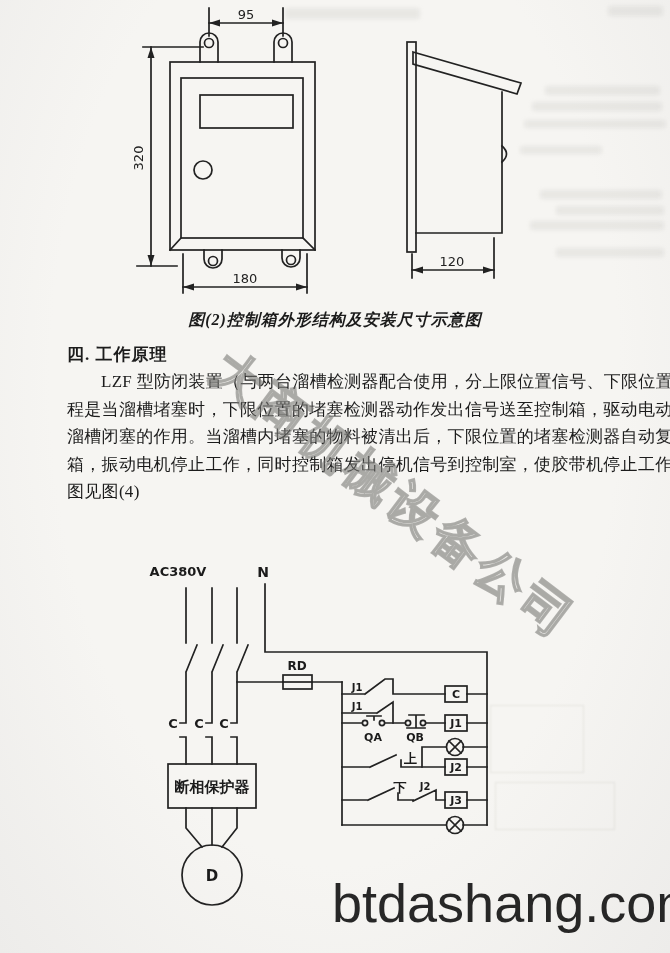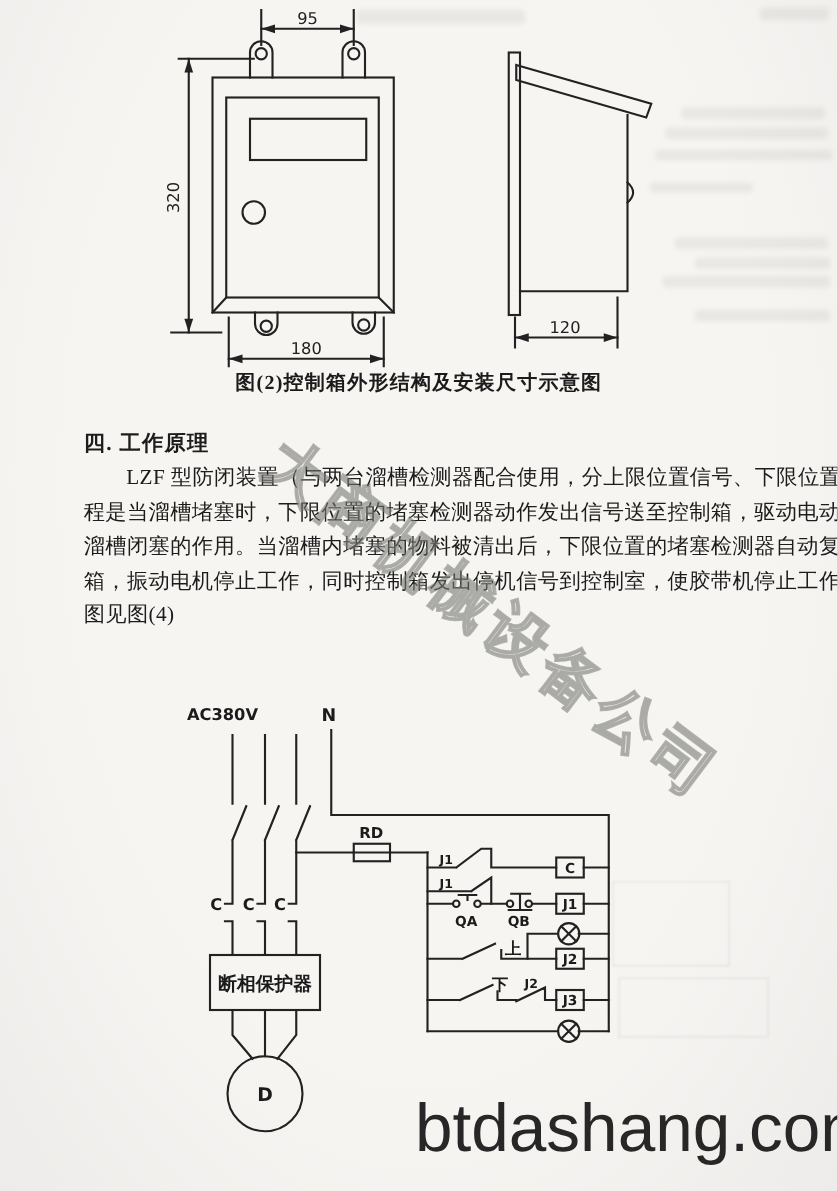--- a/index.html
+++ b/index.html
@@ -12,21 +12,21 @@
     font-family:"Liberation Serif","DejaVu Serif",serif;
     color:#1c1c1c;
   }
   svg{position:absolute;left:0;top:0;}
   .lineart{stroke:#222;stroke-width:1.7;fill:none;stroke-linecap:square;}
   .arrow{fill:#222;stroke:none;}
   .dimtext{font-family:"DejaVu Sans",sans-serif;font-size:13px;fill:#222;}
   .cktlabel{font-family:"DejaVu Sans",sans-serif;font-weight:bold;fill:#1b1b1b;}
   .hanzi{font-family:"Liberation Serif","DejaVu Serif",serif;font-weight:bold;fill:#1b1b1b;}
   .caption{position:absolute;font-size:16px;letter-spacing:1px;font-weight:bold;color:#1b1b1b;white-space:nowrap;}
-  #caption1{top:296px;left:0;width:670px;text-align:center;}
+  #caption1{top:310px;left:0;width:670px;text-align:center;font-style:italic;}
   #caption2{top:922px;left:246px;}
   #textblock{position:absolute;top:341px;left:24px;width:660px;font-size:17px;line-height:27.4px;letter-spacing:0.3px;margin-left:43px;}
   .tline{white-space:nowrap;}
   .indent{text-indent:2em;}
   #section-title{font-weight:bold;letter-spacing:1px;}
   #site-watermark{
     position:absolute;left:332px;top:872px;white-space:nowrap;
     font-family:"Liberation Sans","DejaVu Sans",sans-serif;
     font-size:54px;color:#161616;opacity:.92;letter-spacing:0px;
   }

